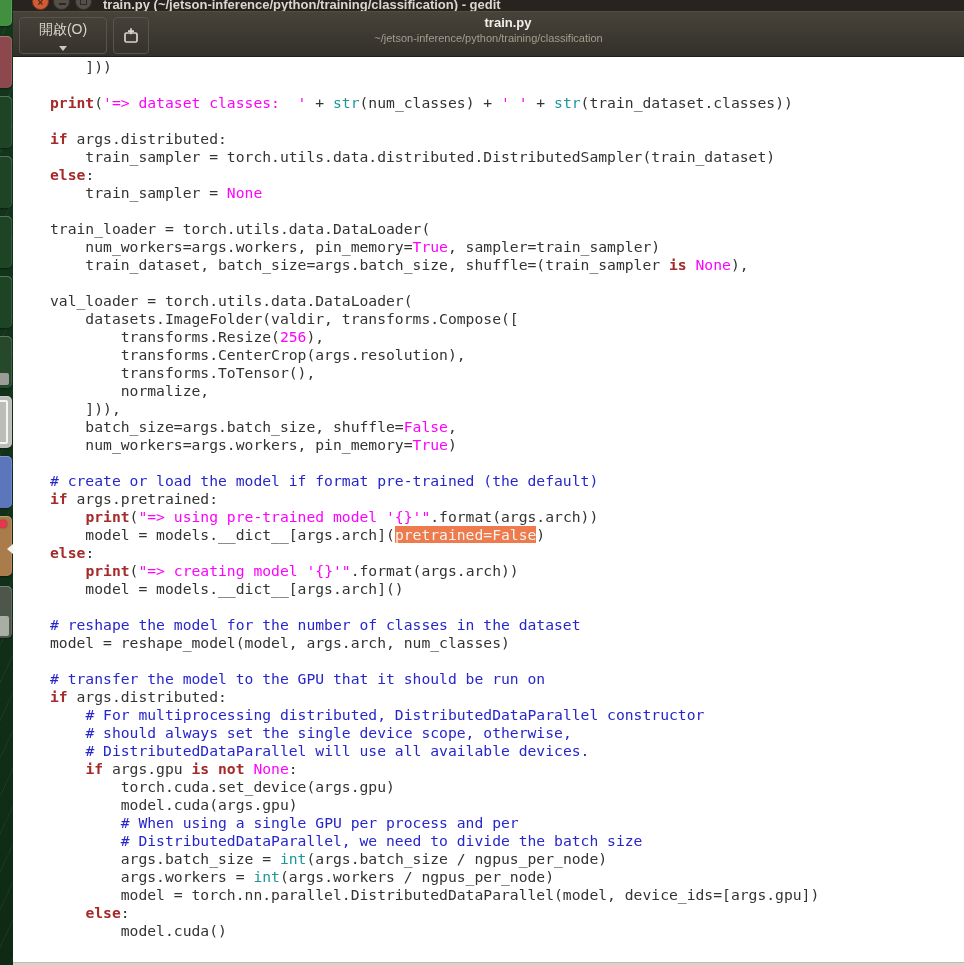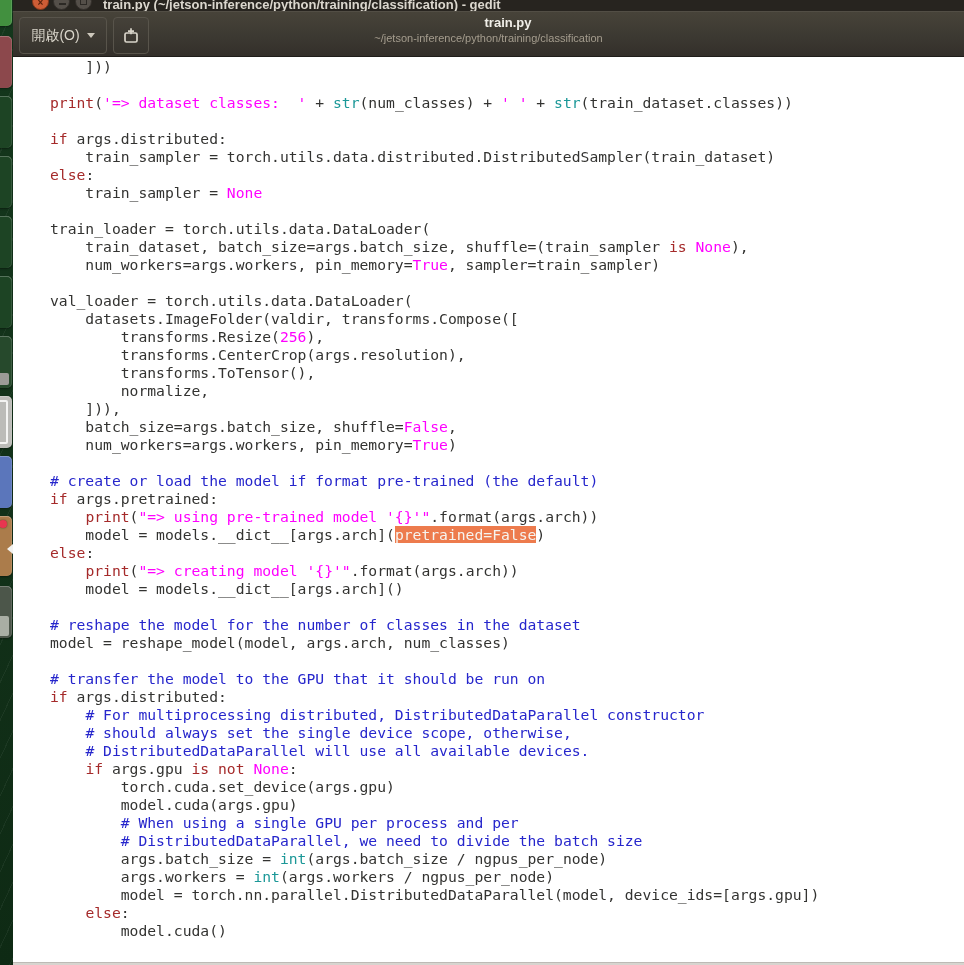--- a/index.html
+++ b/index.html
@@ -38,35 +38,35 @@
   #btn-max{left:62px;background:#544f49;border:1px solid #332f2b;}
   #btn-max .sq{position:absolute;left:4px;top:4px;width:7px;height:7px;border:1.5px solid #2c2925;}
   #menubar-title{position:absolute;left:90px;top:-3px;font-size:13px;font-weight:bold;color:#dbd7ce;white-space:nowrap;}
 
   
   #headerbar{position:absolute;left:0;right:0;top:11px;height:46px;
     background:linear-gradient(180deg,#474339 0%,#3b3831 60%,#332f2a 100%);
     border-top:1px solid #524e45;border-bottom:1px solid #1f1d1a;}
   .tb-btn{position:absolute;top:5px;height:37px;border:1px solid #58544b;border-radius:4px;
     background:linear-gradient(180deg,#454139 0%,#36332d 100%);
-    color:#d9d5ca;display:flex;align-items:center;justify-content:center;}
+    color:#d9d5ca;display:flex;align-items:center;justify-content:center;flex-direction:column;}
   #open-btn{left:6px;width:88px;font-size:14px;gap:7px;}
   .caret{width:0;height:0;border-left:4px solid transparent;border-right:4px solid transparent;border-top:5px solid #cdc8bc;}
   #newdoc-btn{left:100px;width:36px;}
   #hb-title{position:absolute;left:0;right:0;top:3px;text-align:center;pointer-events:none;}
   #hb-title .t{font-size:13px;font-weight:bold;color:#f1efe9;margin-left:39px;}
   #hb-title .s{font-size:11px;color:#a59d8e;margin-top:2px;}
 
   
   #editor{position:absolute;left:0;right:0;top:58px;bottom:0;background:#ffffff;overflow:hidden;}
   #code{position:absolute;left:37px;top:0;}
   .code-line{white-space:pre;height:18px;line-height:18px;
     font-family:"DejaVu Sans Mono","Liberation Mono",monospace;font-size:14.7px;color:var(--plain);}
   .t-p{color:var(--plain);}
-  .t-k{color:var(--keyword);font-weight:normal;}
+  .t-k{color:var(--keyword);font-weight:bold;}
   .t-s,.t-n,.t-c{color:var(--string);}
   .t-b{color:var(--builtin);}
   .t-m{color:var(--comment);}
   .t-sel{background:var(--selbg);color:var(--selfg);}
 
   #status-strip{position:absolute;left:0;right:0;bottom:0;height:3px;background:#d7d4cf;border-top:1px solid #bdbab5;z-index:4;}
 </style>
 </head>
 <body>
 
@@ -129,22 +129,22 @@
         <div class="code-line"><span class="t-p">    ]))</span></div>
         <div class="code-line"></div>
         <div class="code-line"><span class="t-k">print</span><span class="t-p">(</span><span class="t-s">'=&gt; dataset classes:  '</span><span class="t-p"> + </span><span class="t-b">str</span><span class="t-p">(num_classes) + </span><span class="t-s">' '</span><span class="t-p"> + </span><span class="t-b">str</span><span class="t-p">(train_dataset.classes))</span></div>
         <div class="code-line"></div>
         <div class="code-line"><span class="t-k">if</span><span class="t-p"> args.distributed:</span></div>
         <div class="code-line"><span class="t-p">    train_sampler = torch.utils.data.distributed.DistributedSampler(train_dataset)</span></div>
         <div class="code-line"><span class="t-k">else</span><span class="t-p">:</span></div>
         <div class="code-line"><span class="t-p">    train_sampler = </span><span class="t-c">None</span></div>
         <div class="code-line"></div>
         <div class="code-line"><span class="t-p">train_loader = torch.utils.data.DataLoader(</span></div>
+        <div class="code-line"><span class="t-p">    num_workers=args.workers, pin_memory=</span><span class="t-c">True</span><span class="t-p">, sampler=train_sampler)</span></div>
         <div class="code-line"><span class="t-p">    train_dataset, batch_size=args.batch_size, shuffle=(train_sampler </span><span class="t-k">is</span><span class="t-p"> </span><span class="t-c">None</span><span class="t-p">),</span></div>
-        <div class="code-line"><span class="t-p">    num_workers=args.workers, pin_memory=</span><span class="t-c">True</span><span class="t-p">, sampler=train_sampler)</span></div>
         <div class="code-line"></div>
         <div class="code-line"><span class="t-p">val_loader = torch.utils.data.DataLoader(</span></div>
         <div class="code-line"><span class="t-p">    datasets.ImageFolder(valdir, transforms.Compose([</span></div>
         <div class="code-line"><span class="t-p">        transforms.Resize(</span><span class="t-n">256</span><span class="t-p">),</span></div>
         <div class="code-line"><span class="t-p">        transforms.CenterCrop(args.resolution),</span></div>
         <div class="code-line"><span class="t-p">        transforms.ToTensor(),</span></div>
         <div class="code-line"><span class="t-p">        normalize,</span></div>
         <div class="code-line"><span class="t-p">    ])),</span></div>
         <div class="code-line"><span class="t-p">    batch_size=args.batch_size, shuffle=</span><span class="t-c">False</span><span class="t-p">,</span></div>
         <div class="code-line"><span class="t-p">    num_workers=args.workers, pin_memory=</span><span class="t-c">True</span><span class="t-p">)</span></div>

